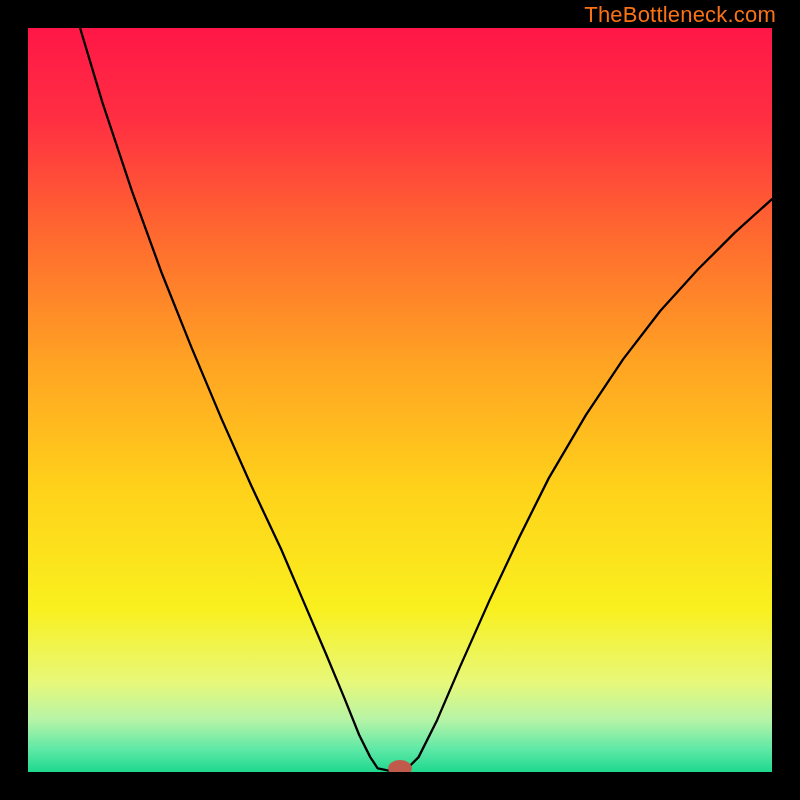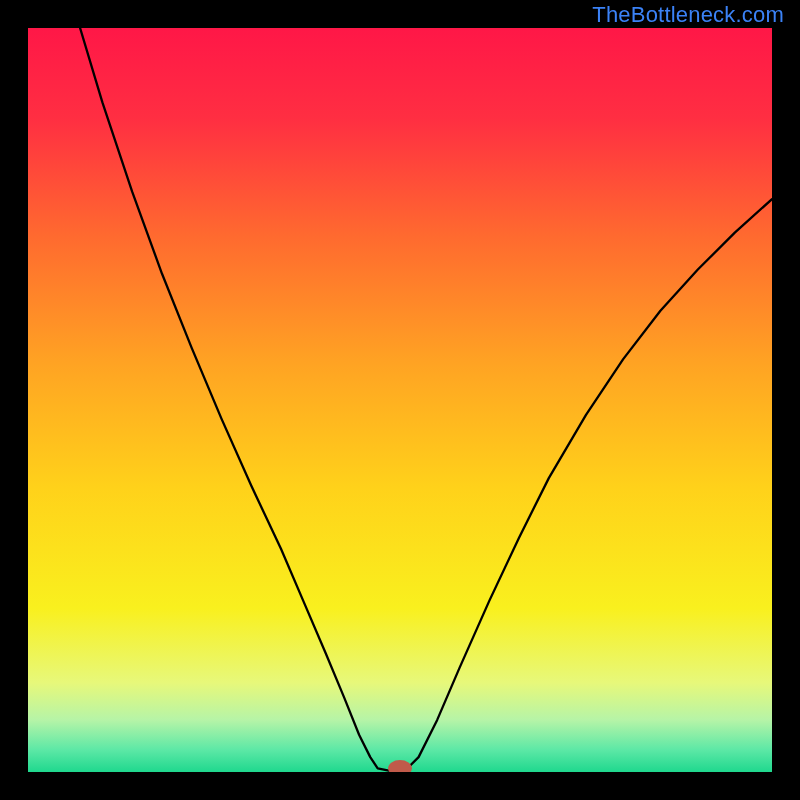--- a/index.html
+++ b/index.html
@@ -22,22 +22,22 @@
   .plot-area {
     position: absolute;
     top: 28px;
     left: 28px;
     width: 744px;
     height: 744px;
   }
   .watermark {
     position: absolute;
     top: 2px;
-    right: 16px;
-    color: #3b82f6;
+    right: 24px;
+    color: #f97316;
     font-size: 22px;
     font-weight: 500;
     letter-spacing: 0.2px;
   }
   svg { display: block; }
 </style>
 </head>
 <body>
 
 <div class="frame">

